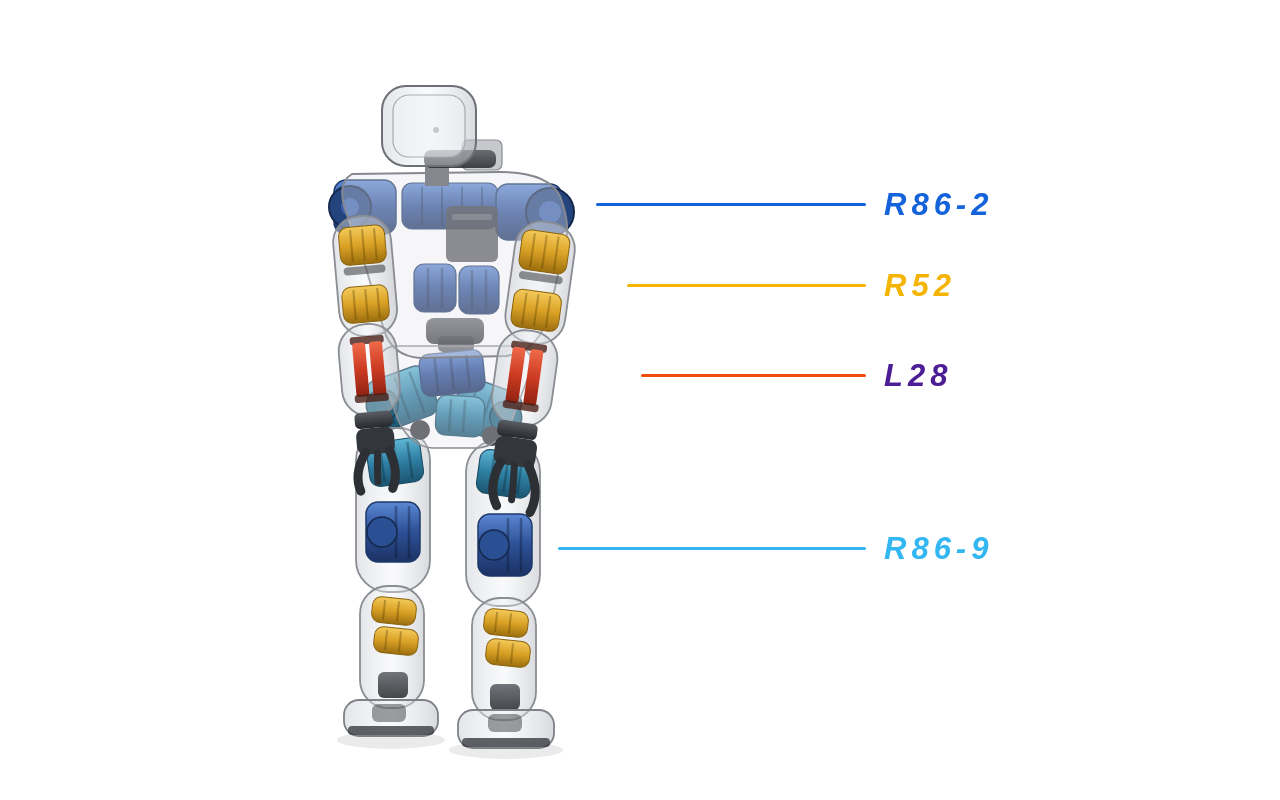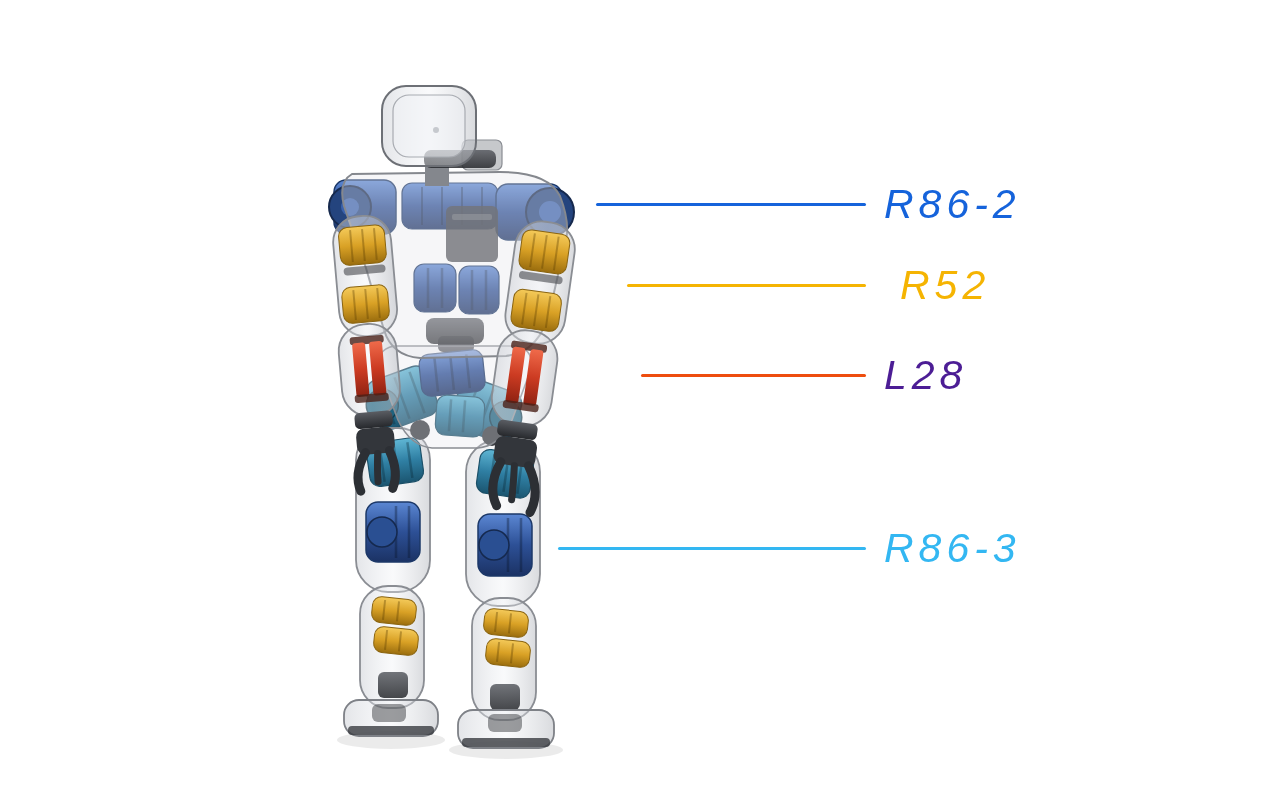--- a/index.html
+++ b/index.html
@@ -14,22 +14,22 @@
   .robot-svg { position: absolute; left: 0; top: 0; }
   .callout { position: absolute; left: 0; top: 0; width: 100%; height: 100%; pointer-events: none; }
   .callout-line {
     position: absolute;
     height: 3px;
     border-radius: 2px;
   }
   .callout-label {
     position: absolute;
     font-style: italic;
-    font-weight: 400;
-    font-size: 41px;
+    font-weight: 700;
+    font-size: 31px;
     letter-spacing: 5px;
     line-height: 37px;
     white-space: nowrap;
   }
 </style>
 </head>
 <body>
 
 <div class="canvas">
 
@@ -277,26 +277,26 @@
     </g>
   </svg>
 
   <div class="callout">
     <div class="callout-line" style="left: 596px; top: 203px; width: 270px; background: rgb(21, 99, 219);"></div>
     <div class="callout-label" style="left: 884px; top: 186px; color: rgb(21, 99, 219);">R86-2</div>
   </div>
 
   <div class="callout">
     <div class="callout-line" style="left: 627px; top: 284px; width: 239px; background: rgb(245, 180, 2);"></div>
-    <div class="callout-label" style="left: 884px; top: 267px; color: rgb(245, 180, 2); margin-left: 16px;">R52</div>
+    <div class="callout-label" style="left: 884px; top: 267px; color: rgb(245, 180, 2);">R52</div>
   </div>
 
   <div class="callout">
     <div class="callout-line" style="left: 641px; top: 374px; width: 225px; background: rgb(238, 77, 14);"></div>
     <div class="callout-label" style="left: 884px; top: 357px; color: #4c1d95;">L28</div>
   </div>
 
   <div class="callout">
     <div class="callout-line" style="left: 558px; top: 547px; width: 308px; background: rgb(51, 183, 242);"></div>
-    <div class="callout-label" style="left: 884px; top: 530px; color: rgb(51, 183, 242);">R86-3</div>
+    <div class="callout-label" style="left: 884px; top: 530px; color: rgb(51, 183, 242);">R86-9</div>
   </div>
 
 </div>
 
 </body></html>

